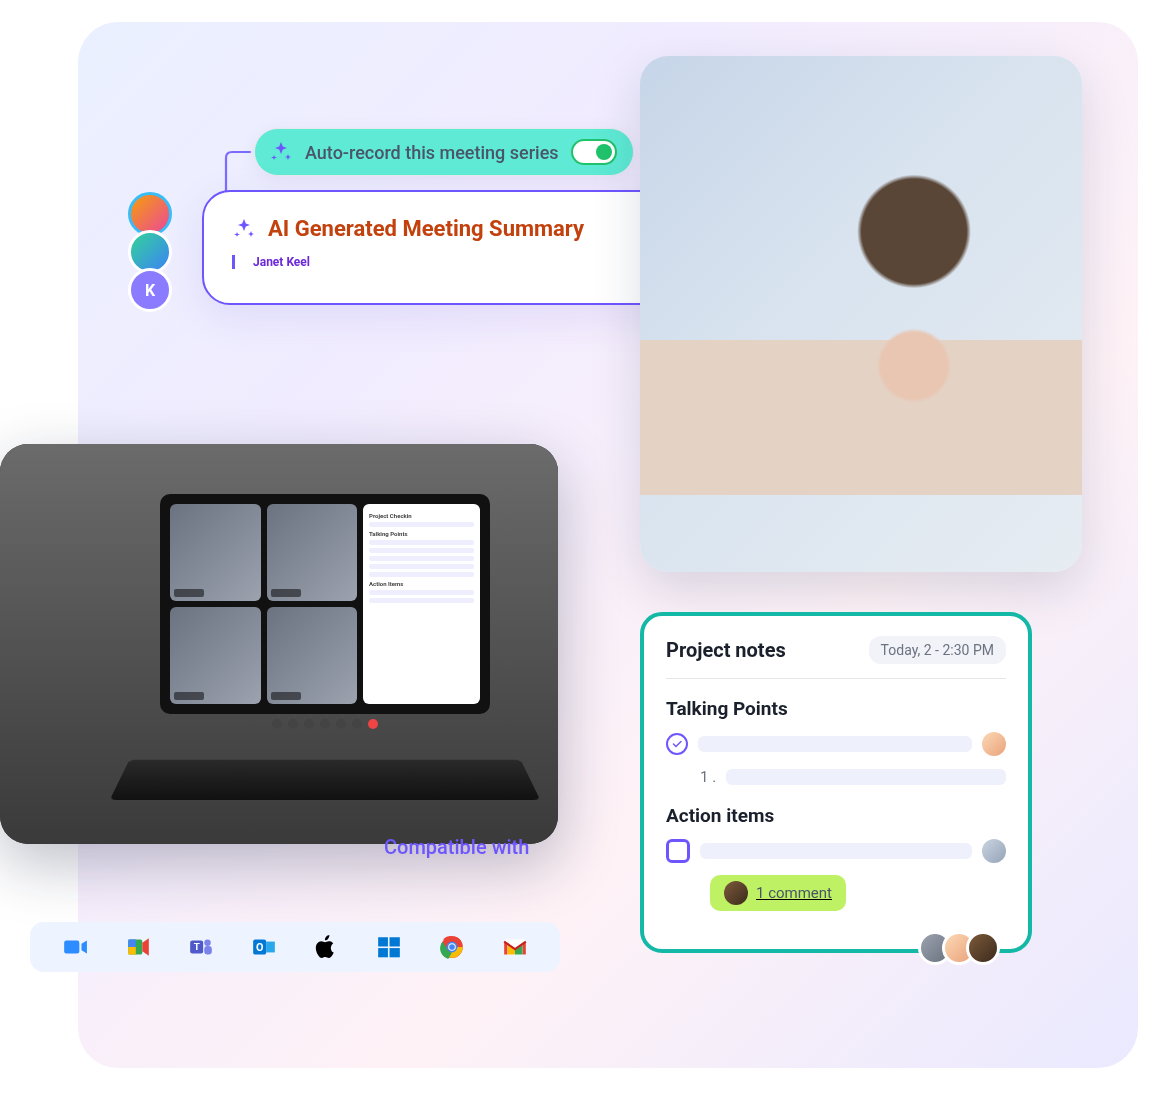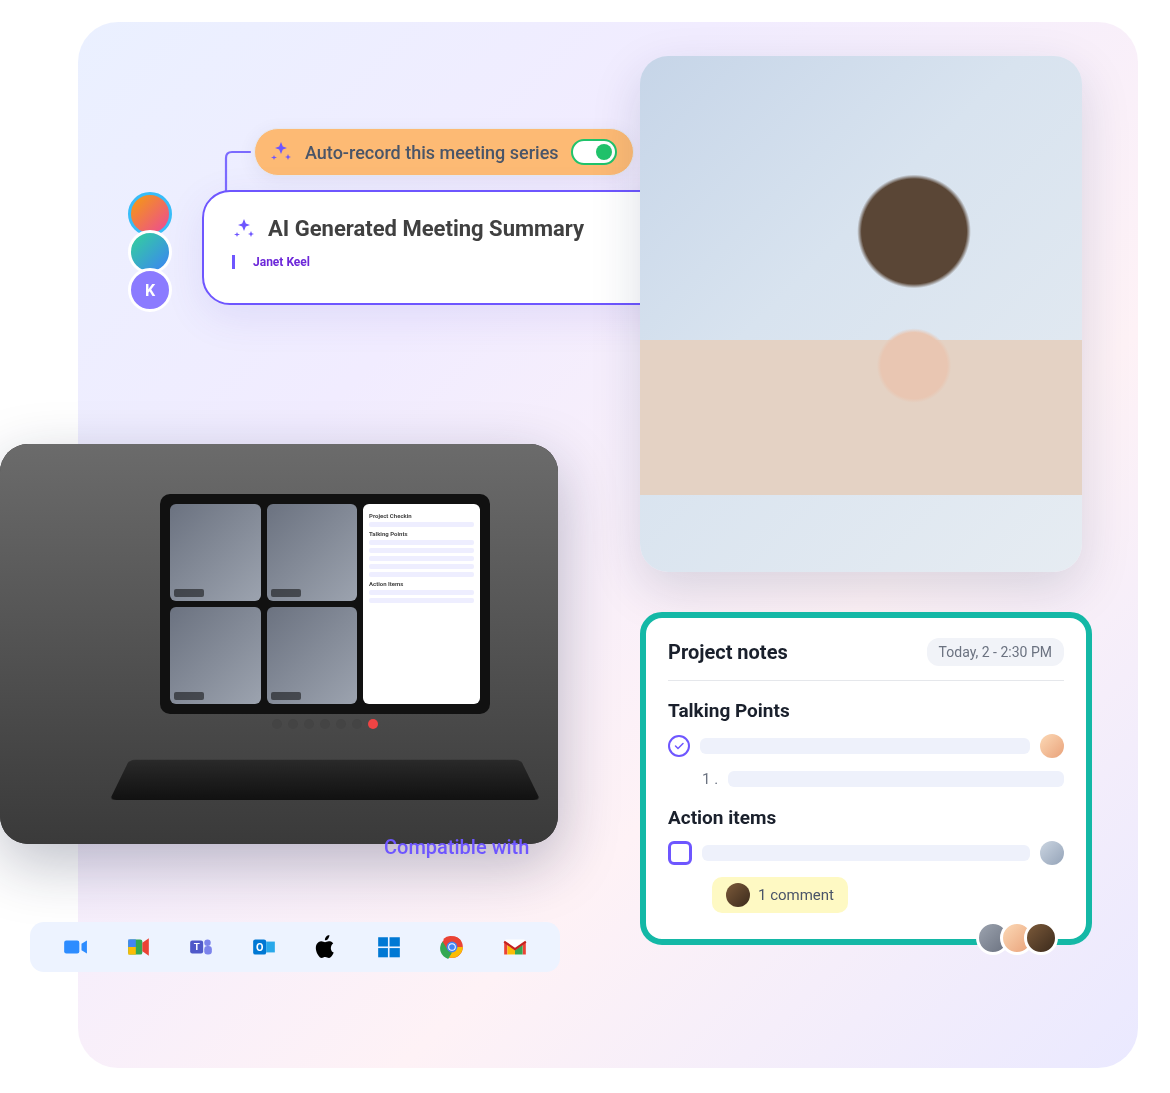--- a/index.html
+++ b/index.html
@@ -14,21 +14,21 @@
     position: absolute; left: 78px; top: 22px;
     width: 1060px; height: 1046px;
     border-radius: 40px;
     background: linear-gradient(135deg, #eaf0ff 0%, #f1ecff 30%, #fef2f6 65%, #eae9ff 100%);
   }
 
   
   .autorecord {
     position: absolute; left: 254px; top: 128px;
     display: flex; align-items: center; gap: 12px;
-    background: #fdba74; border: 1px solid #e6e8ef;
+    background: #5eead4; border: 1px solid #e6e8ef;
     border-radius: 999px; padding: 10px 16px 10px 14px;
     box-shadow: 0 4px 18px rgba(60,60,120,.08);
   }
   .sparkle { width: 24px; height: 24px; color:#6e56ff; }
   .autorecord .label { color:#4a5568; font-size:18px; font-weight:500; }
   .toggle {
     width: 46px; height: 26px; border:2px solid #20c36b; border-radius: 999px;
     position: relative; background:#fff;
   }
   .toggle .knob {
@@ -42,21 +42,21 @@
   }
 
   
   .summary-card {
     position:absolute; left:202px; top:190px; width:490px;
     background:#fff; border:2px solid #6e56ff; border-radius:28px;
     padding: 24px 28px 26px 28px;
     box-shadow: 0 12px 40px rgba(80,60,200,.10);
   }
   .summary-head { display:flex; align-items:center; gap:12px; margin-bottom:14px; }
-  .summary-head .title { color:#404040; font-size:22px; font-weight:700; }
+  .summary-head .title { color:#c2410c; font-size:22px; font-weight:700; }
   .speaker-name {
     font-size:12px; font-weight:700; color:#6d28d9;
     padding-left:18px; border-left:3px solid #6e56ff; margin-bottom:8px;
   }
   .summary-body { color:#6b7280; font-size:17px; line-height:1.55; padding-left:14px; }
 
   
   .avatars {
     position:absolute; left:128px; top:192px;
     display:flex; flex-direction:column; gap:-4px;
@@ -119,37 +119,37 @@
   }
   .compat-bar{
     position:absolute; left:30px; top:922px; width:530px; height:50px;
     background:#edf3ff; border-radius:14px;
     display:flex; align-items:center; justify-content:space-around; padding:0 14px;
   }
   .ic{width:26px;height:26px;display:flex;align-items:center;justify-content:center;}
 
   
   .notes{
-    position:absolute; left:640px; top:612px; width:452px;
-    background:#fff; border:6px solid #14b8a6; border-radius:22px;
-    padding:20px 22px 26px 22px;
+    position:absolute; left:640px; top:612px; width:392px;
+    background:#fff; border:4px solid #14b8a6; border-radius:22px;
+    padding:20px 22px 38px 22px;
   }
   .notes-head{display:flex; align-items:center; justify-content:space-between; padding-bottom:14px; border-bottom:1px solid #e5e7eb;}
   .notes-head h3{font-size:20px; font-weight:700; color:#1a202c;}
   .time-chip{background:#f1f3f8; color:#6b7280; font-size:14px; padding:6px 12px; border-radius:12px;}
   .sect{margin-top:18px;}
   .sect h4{font-size:19px; font-weight:700; color:#1a202c; margin-bottom:12px;}
   .tp-row,.ai-row{display:flex; align-items:center; gap:10px;}
   .check-circle{width:22px;height:22px;border:2px solid #6e56ff;border-radius:50%;display:flex;align-items:center;justify-content:center;color:#6e56ff;}
   .placeholder{flex:1;height:16px;background:#eef1fb;border-radius:6px;}
   .mini-av{width:24px;height:24px;border-radius:50%;background:linear-gradient(135deg,#fcd9b6,#e9a27a);}
   .sub{display:flex;align-items:center;gap:10px;margin:12px 0 0 34px;}
   .sub .num{color:#6b7280;font-size:15px;}
   .square{width:24px;height:24px;border:3px solid #6e56ff;border-radius:6px;}
-  .comment-chip{display:inline-flex;align-items:center;gap:8px;background:#fef9c3;border-radius:10px;padding:6px 14px;margin:12px 0 0 44px;}
+  .comment-chip{display:inline-flex;align-items:center;gap:8px;background:#bef264;border-radius:10px;padding:6px 14px;margin:12px 0 0 44px;text-decoration:underline;}
   .comment-chip .mini-av{background:linear-gradient(135deg,#7c5a3a,#3b2a1c);}
   .comment-chip span{color:#4a5568;font-size:15px;}
   .collab{
     position:absolute; right:28px; bottom:-16px; display:flex;
   }
   .collab .c{width:34px;height:34px;border-radius:50%;background:#d1d5db;border:3px solid #fff;margin-left:-10px;}
   .collab .c:nth-child(1){background:linear-gradient(135deg,#9ca3af,#6b7280);margin-left:0;}
   .collab .c:nth-child(2){background:linear-gradient(135deg,#fcd9b6,#e9a27a);}
   .collab .c:nth-child(3){background:linear-gradient(135deg,#7c5a3a,#3b2a1c);}
 </style>

